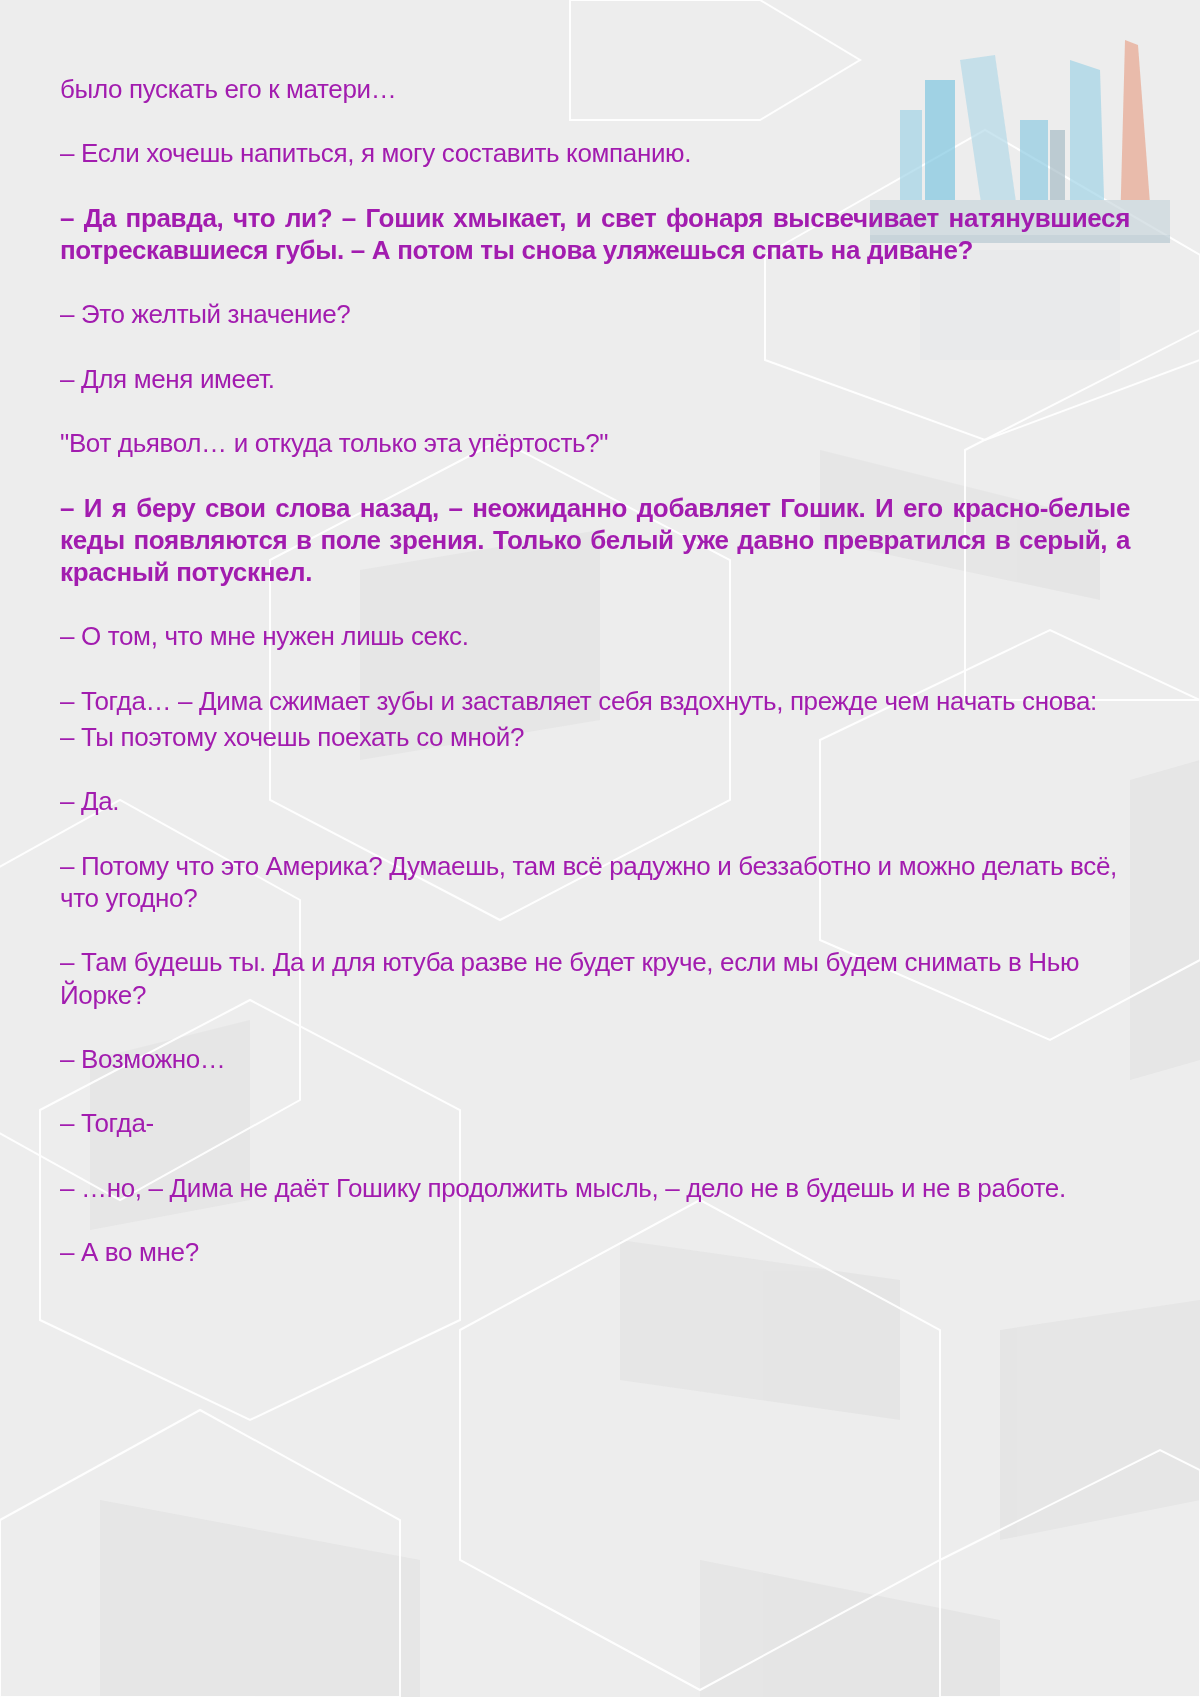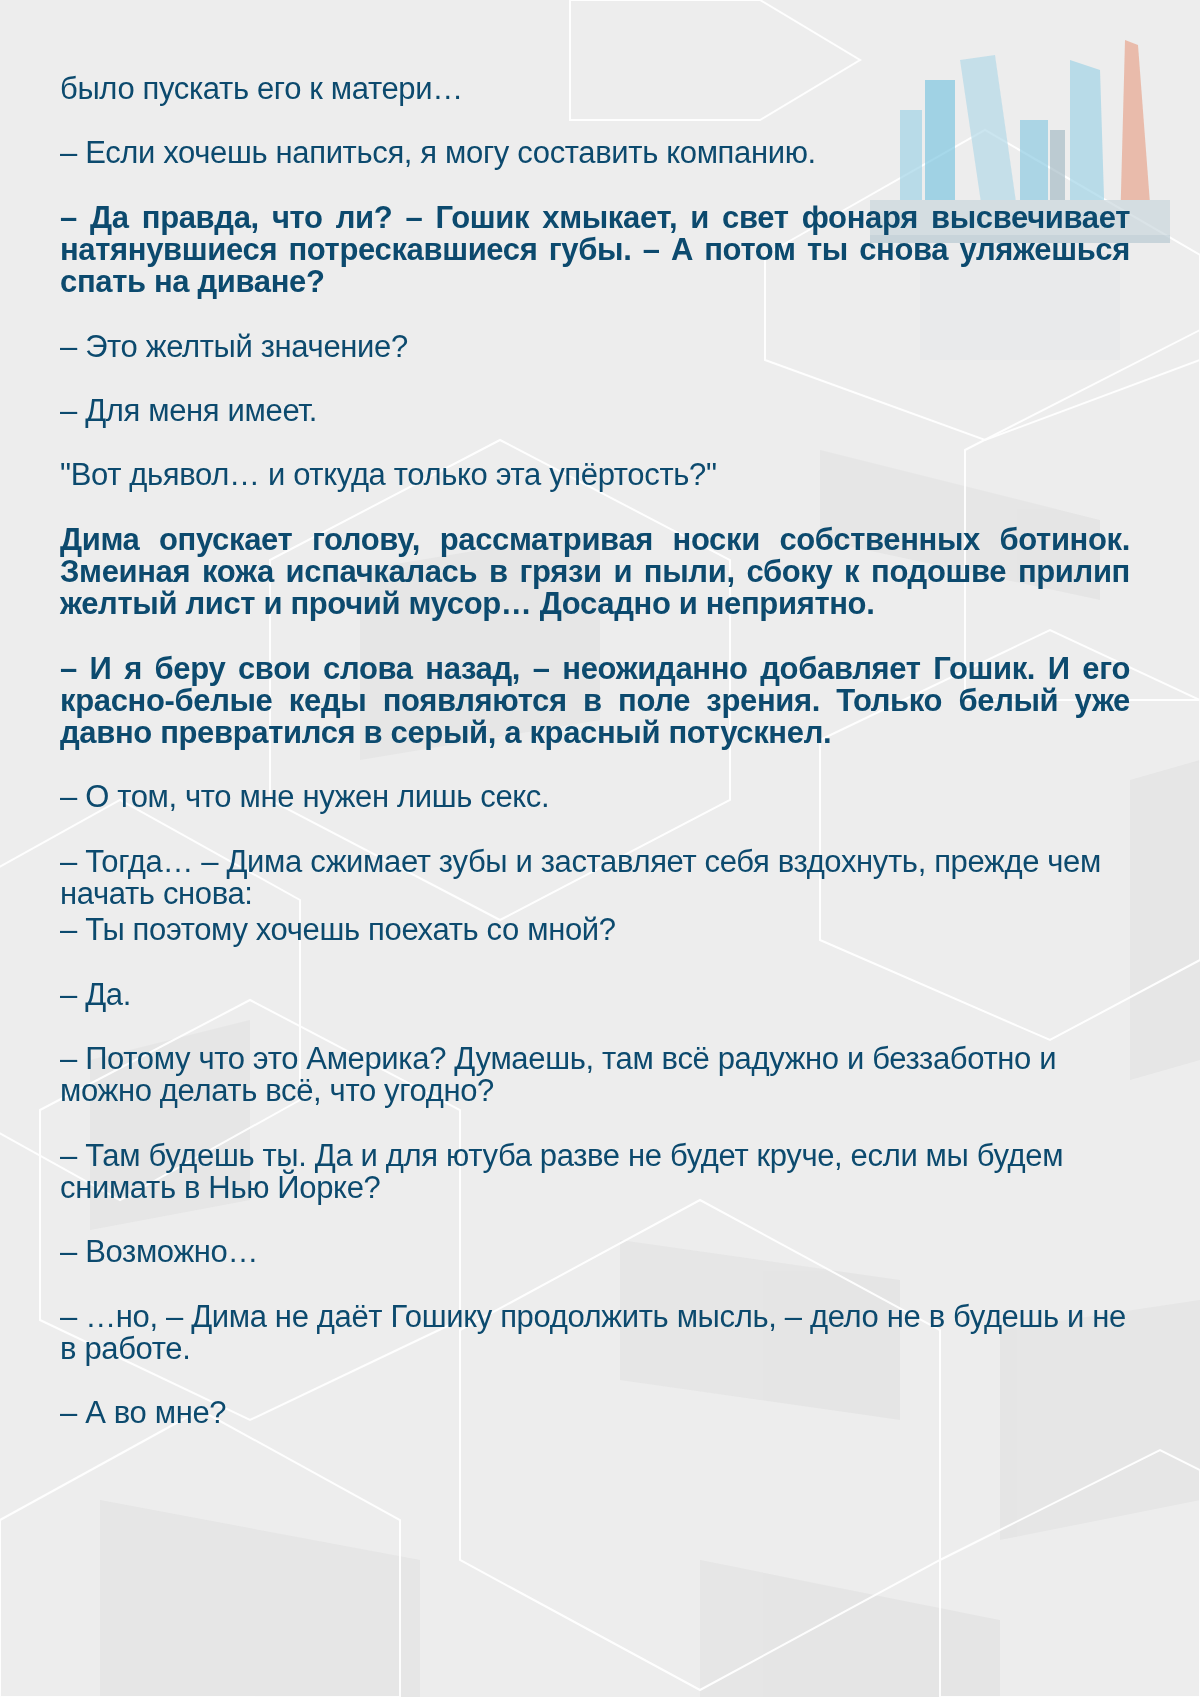--- a/index.html
+++ b/index.html
@@ -7,22 +7,22 @@
     width: 1200px; height: 1697px; overflow: hidden;
     background: #ededed;
     position: relative;
     font-family: "Liberation Sans", "DejaVu Sans", sans-serif;
   }
   .bg { position: absolute; left: 0; top: 0; width: 1200px; height: 1697px; z-index: 0; }
   .skyline { position: absolute; right: 30px; top: 20px; width: 300px; height: 360px; z-index: 1; opacity: 0.85; }
   .page {
     position: absolute; left: 60px; top: 73px; width: 1070px;
     z-index: 2;
-    color: #0c4a6e;
-    font-size: 31px;
+    color: #a21caf;
+    font-size: 26px;
     line-height: 32.2px;
     letter-spacing: -0.35px;
   }
   .page p { margin: 0 0 32.2px 0; }
   .page p.j { text-align: justify; text-align-last: left; font-weight: bold; }
 </style>
 </head>
 <body>
 
 <svg class="bg" viewBox="0 0 1200 1697" xmlns="http://www.w3.org/2000/svg">
@@ -68,24 +68,24 @@
   </g>
 </svg>
 
 <div class="page">
   <p>было пускать его к матери…</p>
   <p>– Если хочешь напиться, я могу составить компанию.</p>
   <p class="j">– Да правда, что ли? – Гошик хмыкает, и свет фонаря высвечивает натянувшиеся потрескавшиеся губы. – А потом ты снова уляжешься спать на диване?</p>
   <p>– Это желтый значение?</p>
   <p>– Для меня имеет.</p>
   <p>"Вот дьявол… и откуда только эта упёртость?"</p>
-  <p class="j">Дима опускает голову, рассматривая носки собственных ботинок. Змеиная кожа испачкалась в грязи и пыли, сбоку к подошве прилип желтый лист и прочий мусор… Досадно и неприятно.</p>
   <p class="j">– И я беру свои слова назад, – неожиданно добавляет Гошик. И его красно-белые кеды появляются в поле зрения. Только белый уже давно превратился в серый, а красный потускнел.</p>
   <p>– О том, что мне нужен лишь секс.</p>
   <p style="margin-bottom:4px"><span>– Тогда… – Дима сжимает зубы и заставляет себя вздохнуть, прежде чем начать снова:</span></p>
   <p><span>– Ты поэтому хочешь поехать со мной?</span></p>
   <p>– Да.</p>
   <p>– Потому что это Америка? Думаешь, там всё радужно и беззаботно и можно делать всё, что угодно?</p>
   <p>– Там будешь ты. Да и для ютуба разве не будет круче, если мы будем снимать в Нью Йорке?</p>
   <p>– Возможно…</p>
+  <p>– Тогда-</p>
   <p>– …но, – Дима не даёт Гошику продолжить мысль, – дело не в будешь и не в работе.</p>
   <p>– А во мне?</p>
 </div>
 
 </body></html>

